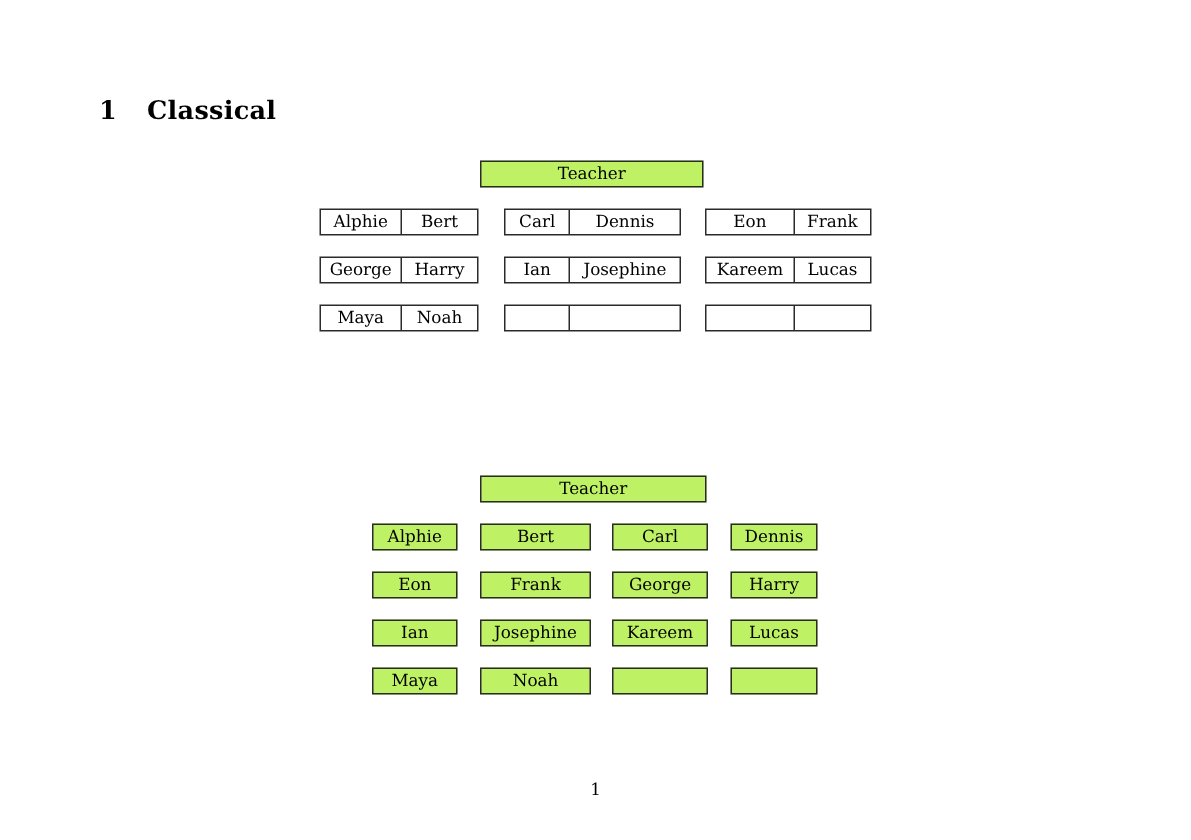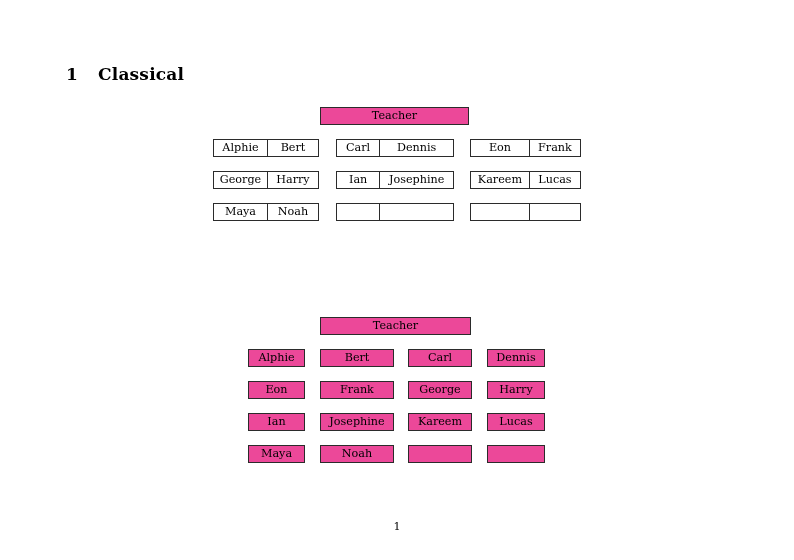--- a/index.html
+++ b/index.html
@@ -64,21 +64,21 @@
   .cell + .cell {
     border-left: 1px solid #2b2b2b;
   }
 
   
   .box {
     position: absolute;
     box-sizing: border-box;
     height: 18px;
     border: 1px solid #2b2b2b;
-    background: #ec4899;
+    background: #bef264;
     display: flex;
     align-items: center;
     justify-content: center;
     font-size: 11.2px;
     line-height: 1;
     white-space: nowrap;
     color: #000000;
   }
 
   

